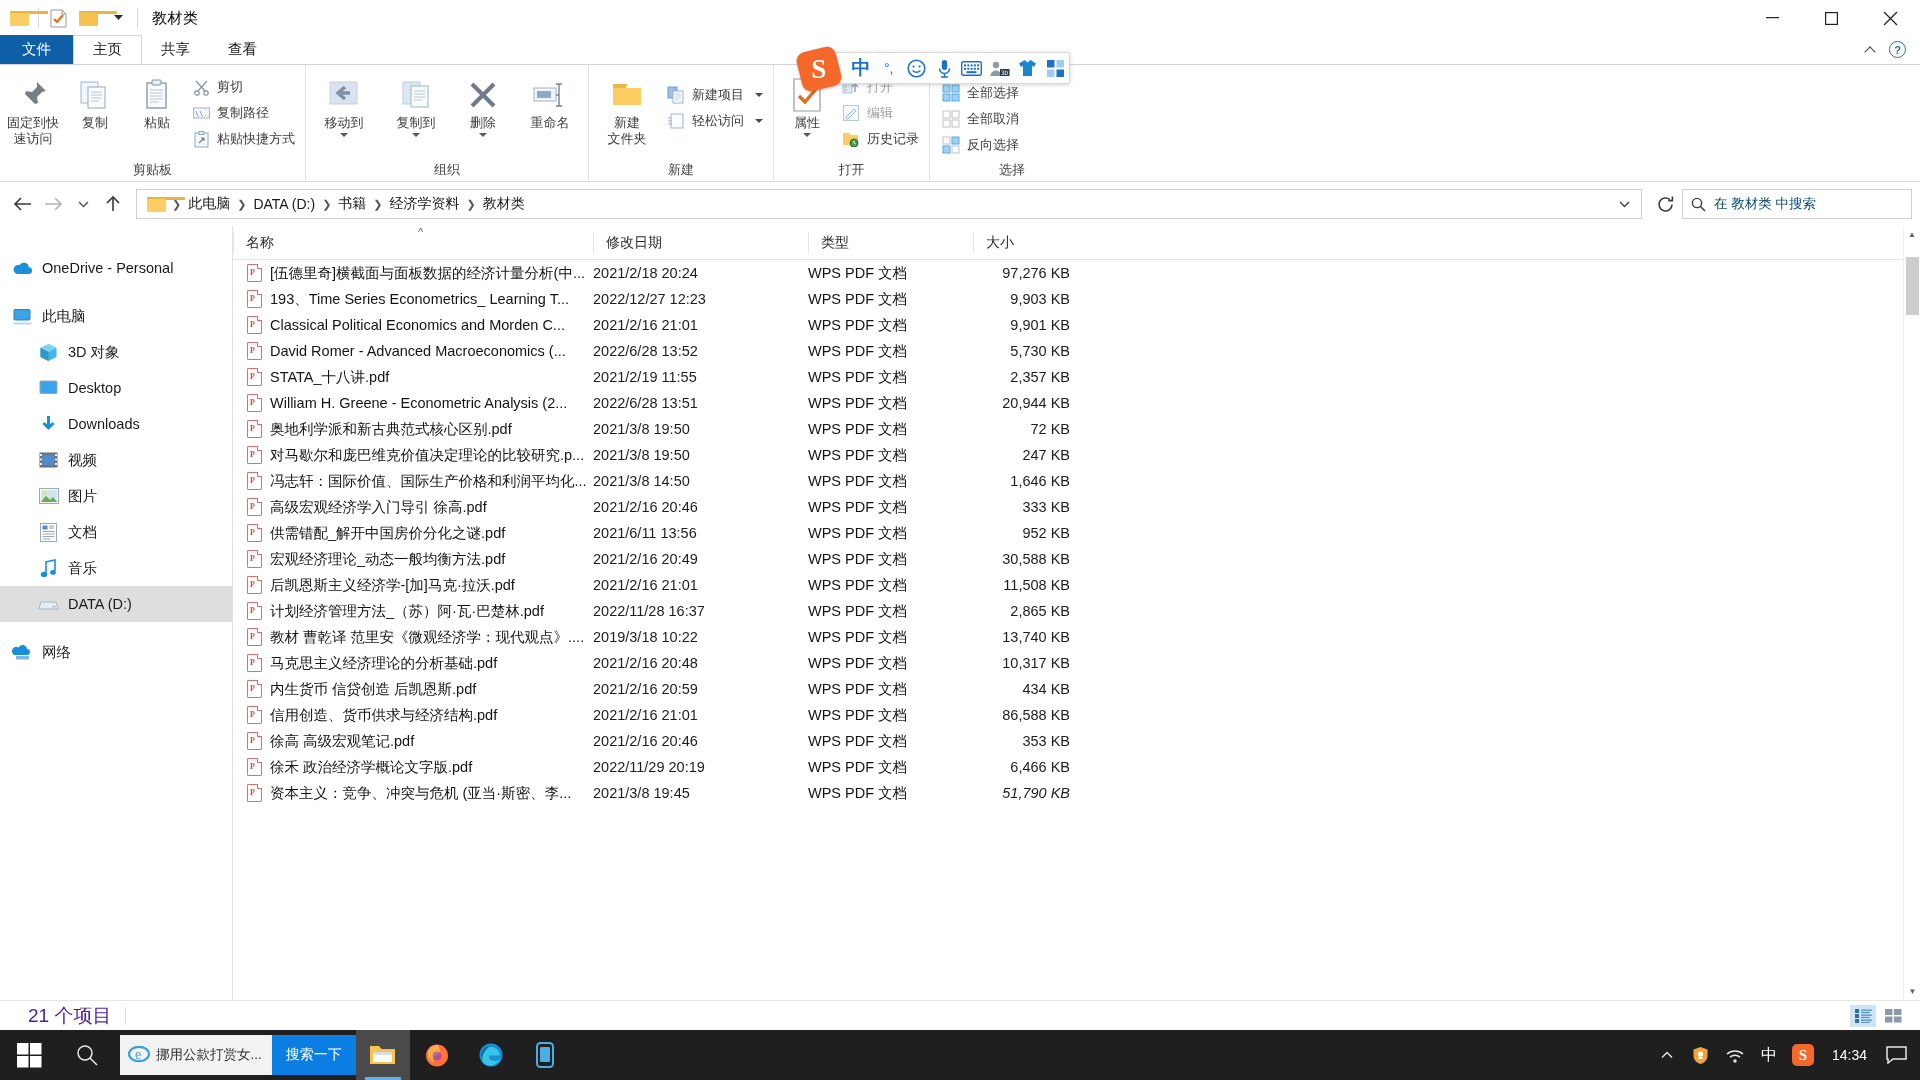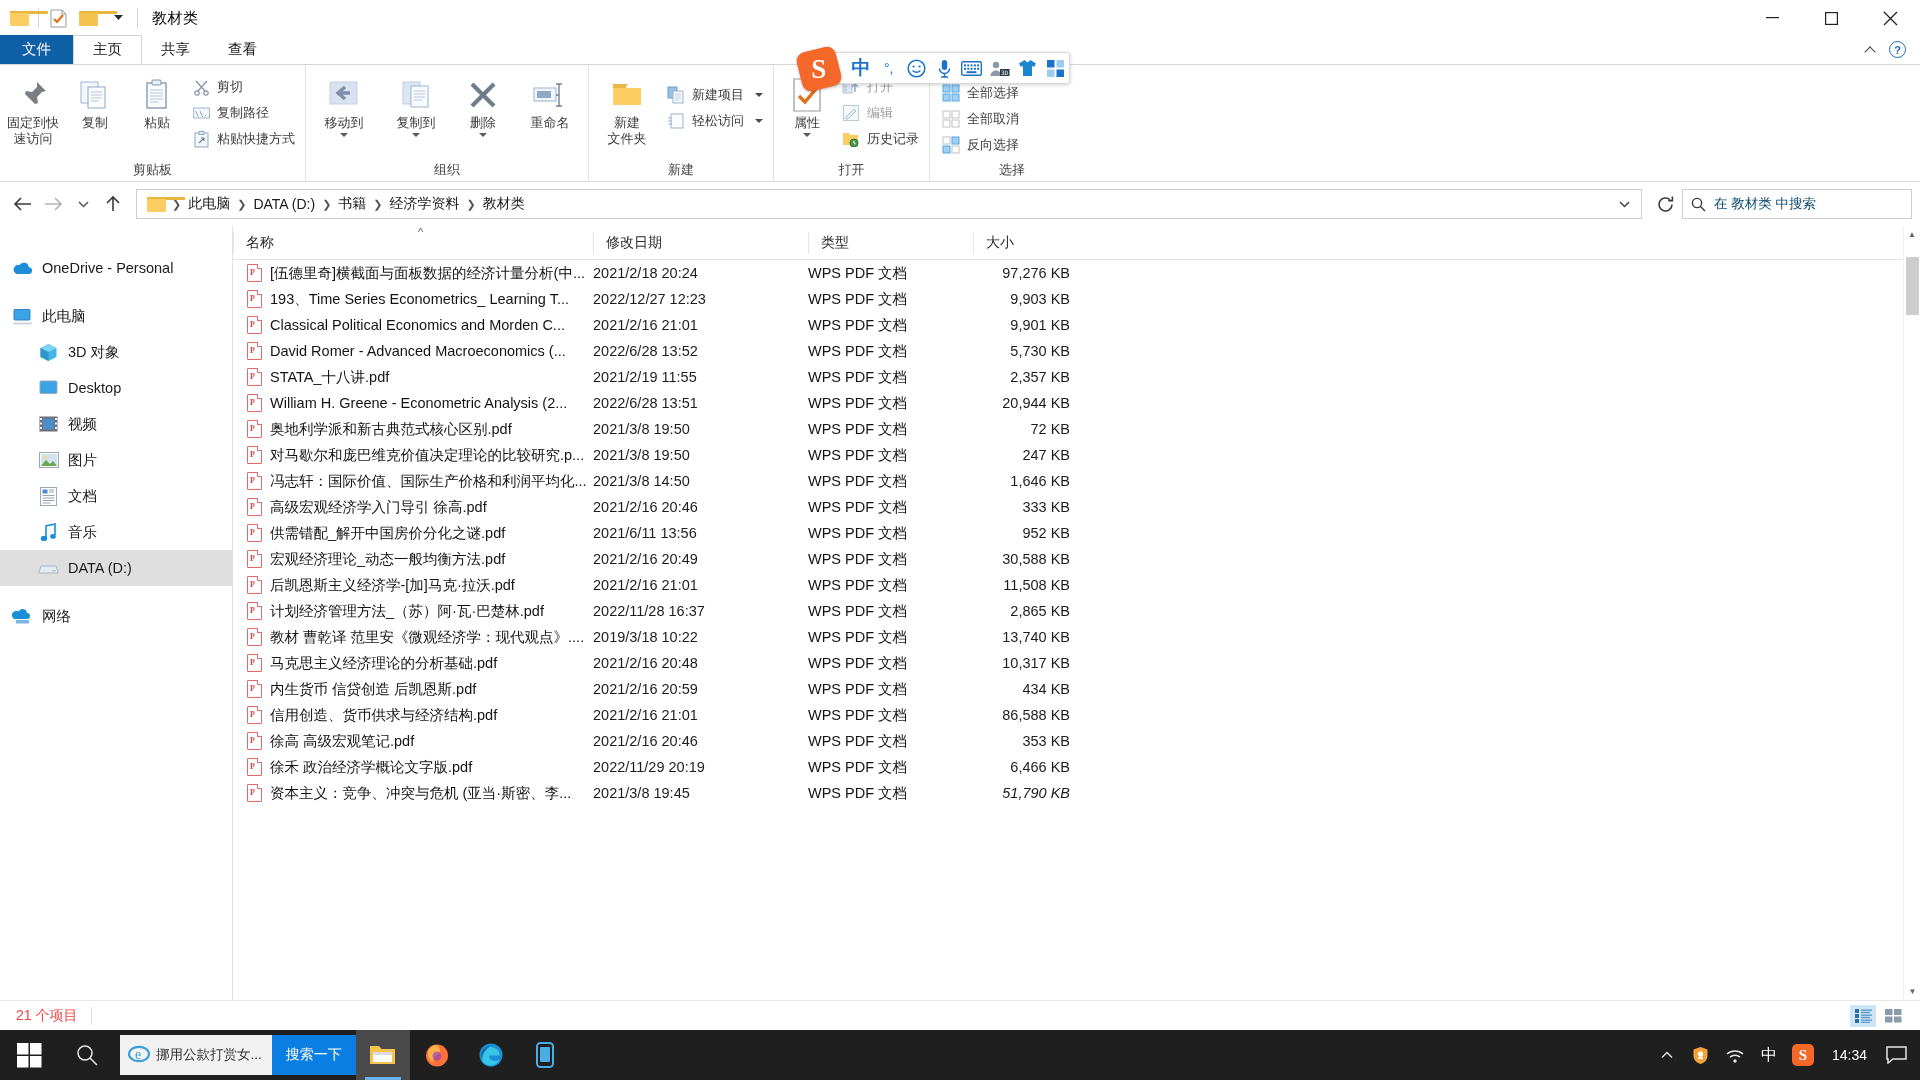--- a/index.html
+++ b/index.html
@@ -96,21 +96,21 @@
   .pdfico .p { position:absolute; left:3px; top:4px; font-size:8px; color:#d64545; font-weight:bold; line-height:9px; font-family:"Liberation Serif",serif; }
 
   
   .vscroll { position:absolute; right:0; top:0; width:17px; height:774px; background:#fff; border-left:1px solid #f0f0f0;}
   .vs-arrow { height:17px; display:flex; align-items:center; justify-content:center; color:#606060; font-size:8px; }
   .vs-track { position:absolute; top:17px; bottom:17px; left:0; width:17px; background:#fff; }
   .vs-thumb { position:absolute; left:2px; top:14px; width:13px; height:58px; background:#cdcdcd; }
 
   
   .statusbar { position:absolute; left:0; top:1000px; width:1920px; height:30px; background:#fff; border-top:1px solid #e6e6e6; display:flex; align-items:center; }
-  .status-text { font-size:14px; color:#ef4444; padding-left:16px; }
+  .status-text { font-size:19px; color:#4c1d95; padding-left:28px; }
   .status-sep { width:1px; height:18px; background:#dcdcdc; margin-left:14px; }
   .viewbtns { position:absolute; right:14px; top:4px; display:flex; gap:4px; }
   .viewbtn { width:26px; height:22px; display:flex; align-items:center; justify-content:center; }
   .viewbtn.active { background:#cfe4f7; }
 
   
   .taskbar { position:absolute; left:0; top:1030px; width:1920px; height:50px; background:#1f1f1f; display:flex; align-items:center; }
   .tb-start { width:58px; height:50px; display:flex; align-items:center; justify-content:center; }
   .tb-search { width:58px; height:50px; display:flex; align-items:center; justify-content:center; }
   .ie-searchbox { display:flex; align-items:center; height:40px; margin-left:4px; }
@@ -619,20 +619,28 @@
         </span>
         <span>3D 对象</span>
       </div>
       <div class="navitem indent">
         <span class="navicon">
           <svg width="19" height="16" viewBox="0 0 19 16">
               <rect x="1" y="1" width="17" height="12.5" rx="1" fill="#3ba3e8" stroke="#9aa8b3"></rect>
             </svg>
         </span>
         <span>Desktop</span>
+      </div>
+      <div class="navitem indent">
+        <span class="navicon">
+          <svg width="17" height="19" viewBox="0 0 17 19">
+              <path d="M8.5 1v11M3.5 8l5 5 5-5" stroke="#1a8fd8" stroke-width="3" fill="none"></path>
+            </svg>
+        </span>
+        <span>Downloads</span>
       </div>
       <div class="navitem indent">
         <span class="navicon">
           <svg width="19" height="16" viewBox="0 0 19 16">
               <rect x="0.5" y="0.5" width="18" height="15" fill="#6f6f6f"></rect>
               <rect x="3.5" y="2.5" width="12" height="11" fill="#4e8ccc"></rect>
               <g fill="#f0f0f0">
                 <rect x="1" y="2" width="2" height="2"></rect>
                 <rect x="1" y="6.5" width="2" height="2"></rect>
                 <rect x="1" y="11" width="2" height="2"></rect>

